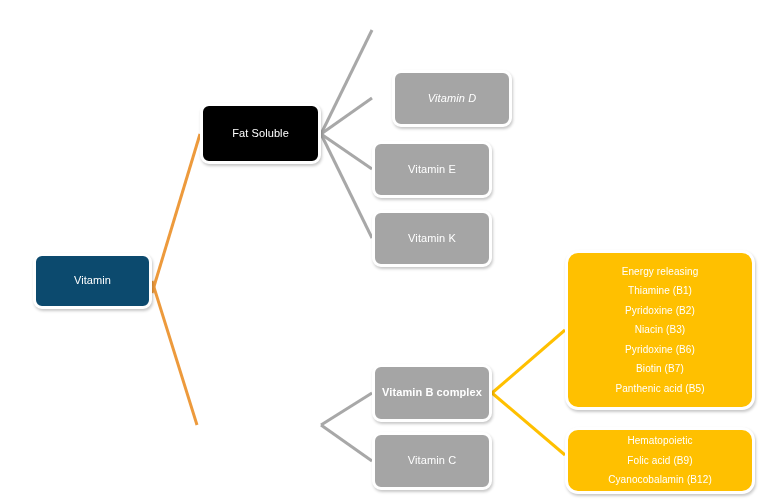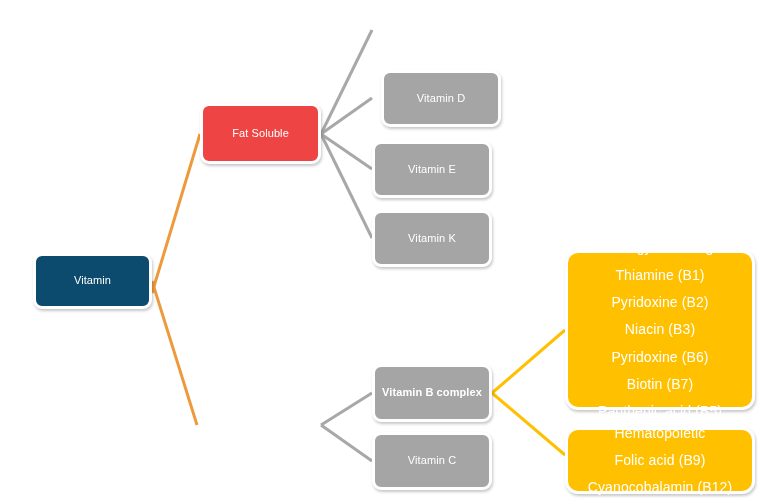--- a/index.html
+++ b/index.html
@@ -33,24 +33,24 @@
     align-items: center;
     justify-content: center;
     text-align: center;
     border: 3px solid #ffffff;
     box-shadow: 1px 2px 3px rgba(0,0,0,0.22);
     font-size: 11px;
     letter-spacing: 0.1px;
     line-height: 1.45;
   }
   .node.blue   { background: #0c4a6e; }
-  .node.orange { background: #ef4444; }
+  .node.orange { background: #000000; }
   .node.gray   { background: #A5A5A5; }
   .node.yellow { background: #FFC000; border-radius: 13px; }
-  .node.yellow .line { font-size: 14px; line-height: 1.95; white-space: nowrap; }
+  .node.yellow .line { font-size: 10px; line-height: 1.95; white-space: nowrap; }
   .node .line { white-space: nowrap; }
 </style>
 </head>
 <body>
 
 <div id="canvas">
 
   <svg id="links" viewBox="0 0 768 504" width="768" height="504">
 
     <line x1="152" y1="293" x2="200" y2="134" stroke="#ED9A3C" stroke-width="3"></line>
@@ -72,21 +72,21 @@
   <div class="node blue" style="left:33px; top:253px; width:119px; height:56px;">
     <span class="line">Vitamin</span>
   </div>
 
   <div class="node orange" style="left:200px; top:103px; width:121px; height:61px;">
     <span class="line">Fat Soluble</span>
   </div>
 
 
 
-  <div class="node gray" style="left:381px; top:70px; width:120px; height:57px;">
+  <div class="node gray" style="left:392px; top:70px; width:120px; height:57px;font-style:italic;">
     <span class="line">Vitamin D</span>
   </div>
 
   <div class="node gray" style="left:372px; top:141px; width:120px; height:57px;">
     <span class="line">Vitamin E</span>
   </div>
 
   <div class="node gray" style="left:372px; top:210px; width:120px; height:57px;">
     <span class="line">Vitamin K</span>
   </div>

